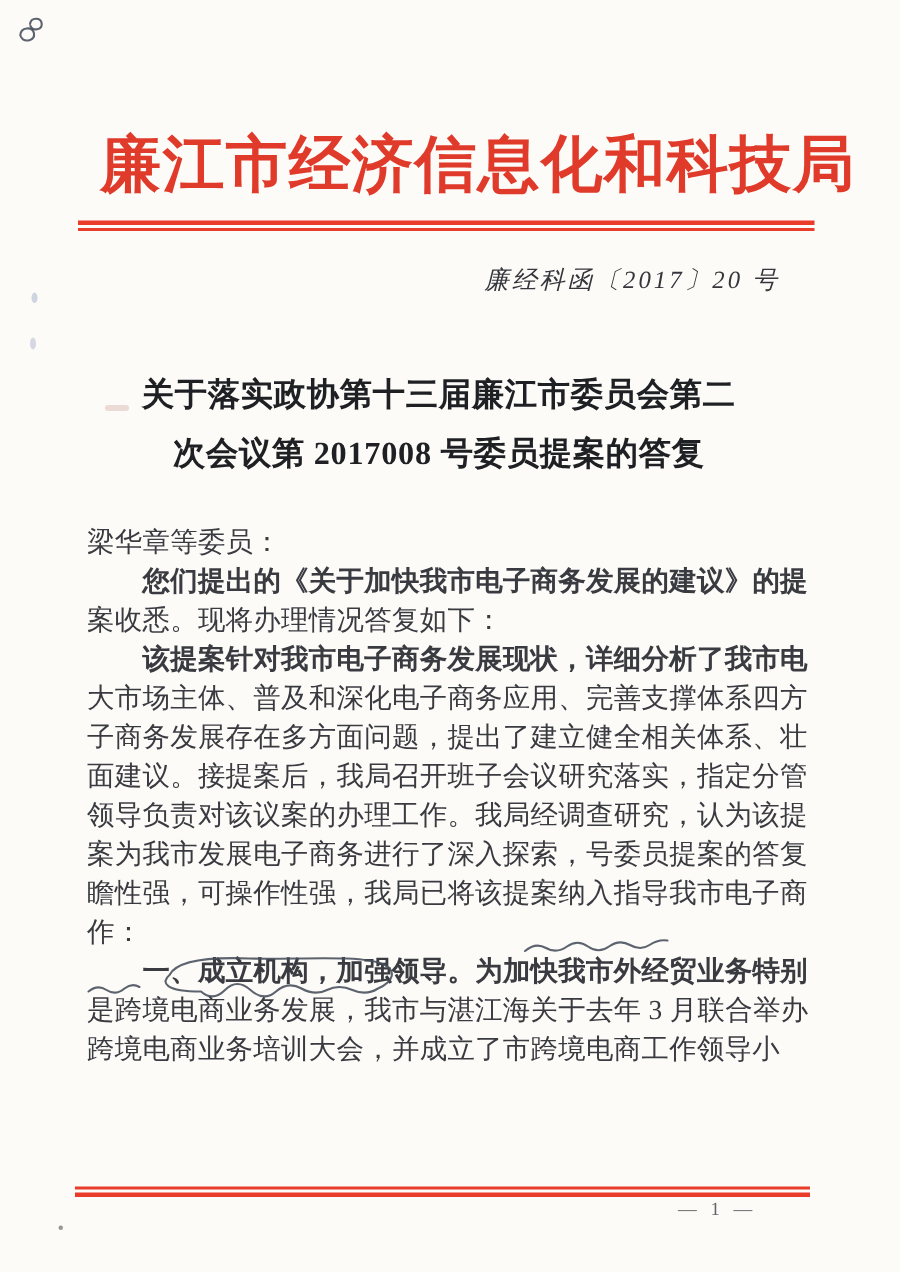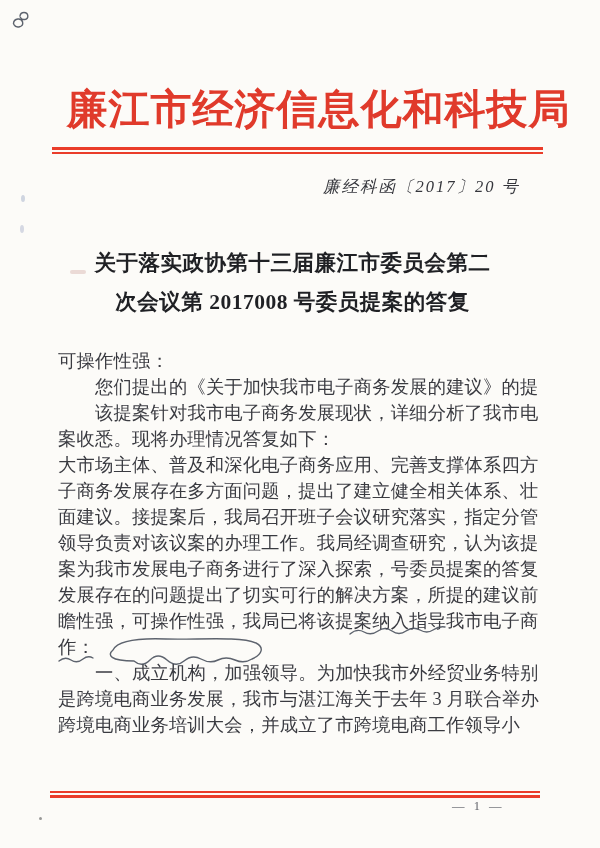--- a/index.html
+++ b/index.html
@@ -43,21 +43,21 @@
     text-align:center;font-weight:bold;color:#1f2024;
     font-size:21.5px;line-height:39px;letter-spacing:0.5px;
   }
   
   .body{
     position:absolute;top:348px;left:58px;width:486px;
     font-size:18.3px;line-height:26px;
     color:#3a3b41;
   }
   .body .line{height:26px;white-space:nowrap;letter-spacing:0.2px;}
-  .body .line.indent{padding-left:37px;}
+  .body .line.indent{padding-left:37px;font-weight:bold;}
   
   .page-no{
     position:absolute;top:799px;left:452px;
     font-size:12.5px;color:#61636a;letter-spacing:3px;white-space:nowrap;
   }
   
   .overlay{position:absolute;left:0;top:0;width:600px;height:848px;pointer-events:none;}
   .ink{stroke:var(--ink,#474d5a);stroke-width:1.4;fill:none;stroke-linecap:round;stroke-linejoin:round;opacity:.88;}
   .smudge{position:absolute;border-radius:50%;}
   .smudge.blue1{left:21px;top:195px;width:4px;height:7px;background:#9aa6c4;opacity:.45;}
@@ -79,30 +79,29 @@
   </div>
 
   <div class="doc-no">廉经科函〔2017〕20 号</div>
 
   <div class="title">
     <div>关于落实政协第十三届廉江市委员会第二</div>
     <div>次会议第 2017008 号委员提案的答复</div>
   </div>
 
   <div class="body">
-      <div class="line">可操作性强：</div>
+      <div class="line">梁华章等委员：</div>
       <div class="line indent">您们提出的《关于加快我市电子商务发展的建议》的提</div>
+      <div class="line">案收悉。现将办理情况答复如下：</div>
       <div class="line indent">该提案针对我市电子商务发展现状，详细分析了我市电</div>
-      <div class="line">案收悉。现将办理情况答复如下：</div>
       <div class="line">大市场主体、普及和深化电子商务应用、完善支撑体系四方</div>
       <div class="line">子商务发展存在多方面问题，提出了建立健全相关体系、壮</div>
       <div class="line">面建议。接提案后，我局召开班子会议研究落实，指定分管</div>
       <div class="line">领导负责对该议案的办理工作。我局经调查研究，认为该提</div>
       <div class="line">案为我市发展电子商务进行了深入探索，号委员提案的答复</div>
-      <div class="line">发展存在的问题提出了切实可行的解决方案，所提的建议前</div>
       <div class="line">瞻性强，可操作性强，我局已将该提案纳入指导我市电子商</div>
       <div class="line">作：</div>
       <div class="line indent">一、成立机构，加强领导。为加快我市外经贸业务特别</div>
       <div class="line">是跨境电商业务发展，我市与湛江海关于去年 3 月联合举办</div>
       <div class="line">跨境电商业务培训大会，并成立了市跨境电商工作领导小</div>
     </div>
 
   <svg class="overlay" viewBox="0 0 600 848">
 
     <g>

